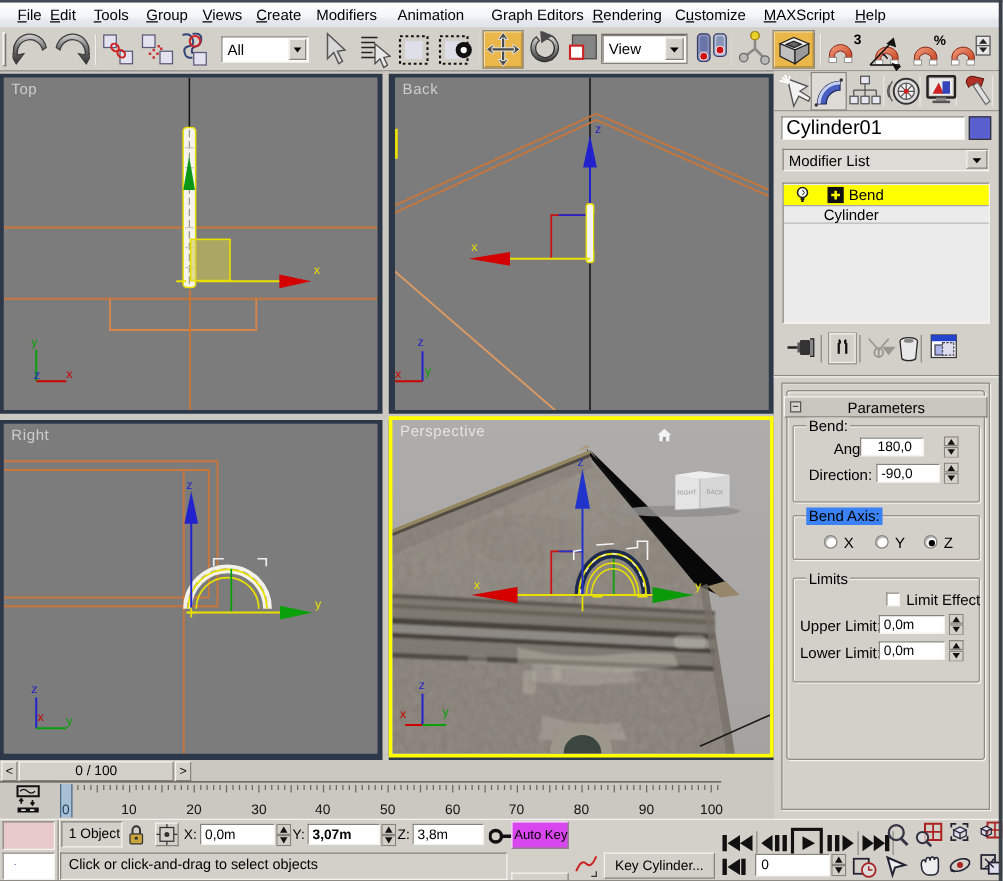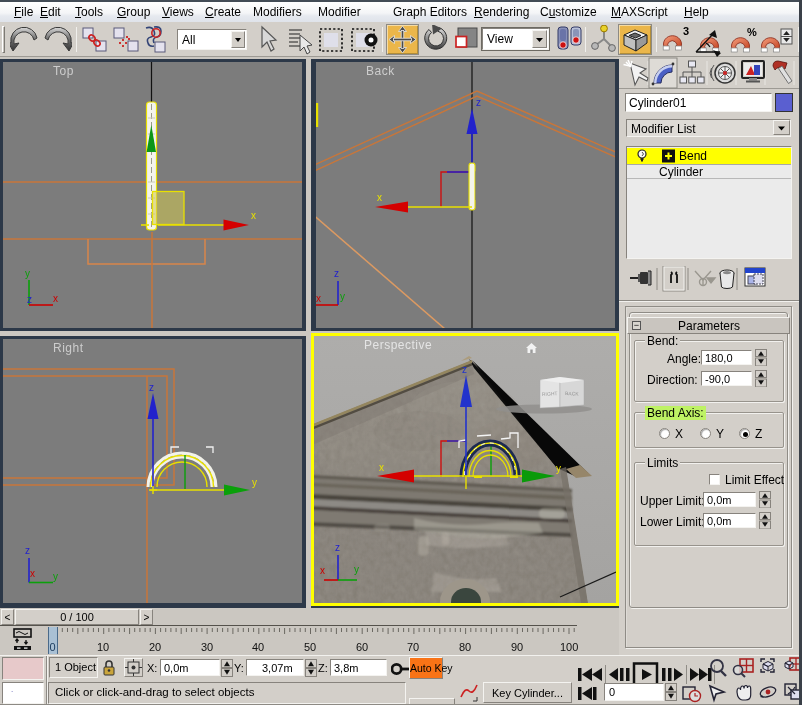--- a/index.html
+++ b/index.html
@@ -11,21 +11,21 @@
 #menubar span{position:absolute;top:3px;font-size:12px;color:#000;}
 u{text-decoration:underline;}
 
 #toolbar{position:absolute;left:0;top:22px;width:802px;height:35px;background:#d3cfc9;border-bottom:1px solid #9d9a94;}
 .tsep{position:absolute;top:5px;width:1px;height:25px;background:#8d8a84;border-right:1px solid #f0efec;}
 .grip{position:absolute;left:2px;top:4px;width:3px;height:27px;border-left:1px solid #fff;border-top:1px solid #fff;border-right:1px solid #7d7a74;border-bottom:1px solid #7d7a74;background:#c8c4be;}
 .ybtn{position:absolute;background:#ebb64a;border:1px solid #8d8a84;box-shadow:inset 1px 1px 0 rgba(255,255,255,0.5), inset -1px -1px 0 rgba(120,100,40,0.5);}
 
 #vpzone{position:absolute;left:0;top:57px;width:619px;height:551px;background:#2c3848;}
 .vp{position:absolute;background:#7c7c7c;overflow:hidden;}
-.vplabel{position:absolute;left:6px;top:2px;font-size:12px;color:#cdcdcd;letter-spacing:0.5px;margin-left:44px;}
+.vplabel{position:absolute;left:6px;top:2px;font-size:12px;color:#cdcdcd;letter-spacing:0.5px;}
 #divh{position:absolute;left:0;top:274px;width:619px;height:5px;background:#cbc7c1;}
 #divv{position:absolute;left:306px;top:0px;width:5px;height:551px;background:#cbc7c1;}
 #persframe{position:absolute;left:311px;top:276px;width:308px;height:273px;background:#ffff00;}
 
 #cmdpanel{position:absolute;left:619px;top:57px;width:183px;height:648px;background:#d3cfc9;}
 
 #timeslider{position:absolute;left:0;top:608px;width:619px;height:19px;background:#cbc7c1;}
 #trackbar{position:absolute;left:0;top:627px;width:619px;height:28px;background:#c9c5bf;}
 #statusbar{position:absolute;left:0;top:655px;width:802px;height:50px;background:#d3cfc9;border-top:1px solid #f2f1ee;}
 .sunken{border:1px solid;border-color:#87837d #f4f3f0 #f4f3f0 #87837d;padding-left:12px;}
@@ -36,21 +36,21 @@
 </style></head><body>
 <div id="root">
 <div id="menubar">
  <span style="left:14px"><u>F</u>ile</span>
  <span style="left:40px"><u>E</u>dit</span>
  <span style="left:75px"><u>T</u>ools</span>
  <span style="left:117px"><u>G</u>roup</span>
  <span style="left:162px"><u>V</u>iews</span>
  <span style="left:205px"><u>C</u>reate</span>
  <span style="left:253px">Modifiers</span>
- <span style="left:318px">Modifier</span>
+ <span style="left:318px">Animation</span>
  <span style="left:393px">Graph Editors</span>
  <span style="left:474px"><u>R</u>endering</span>
  <span style="left:540px">C<u>u</u>stomize</span>
  <span style="left:611px"><u>M</u>AXScript</span>
  <span style="left:684px"><u>H</u>elp</span>
 </div>
 <div id="toolbar">
 <div class="grip"></div>
 <svg class="abs" style="left:10px;top:4px" width="62" height="28" viewBox="0 0 62 28">
  <defs>
@@ -517,21 +517,21 @@
    <rect x="8" y="18" width="8" height="2.5" fill="#888"></rect>
             <rect x="5" y="20.5" width="14" height="2" fill="#555"></rect>
   </g>
 
   <g transform="translate(151,3)">
    <path d="M3 6 Q3 1 8 1 L17 3 L15 9 L10 7 Q6 8 5 10 Z" fill="#b03025" stroke="#5a100a" stroke-width="0.8"></path>
    <path d="M12 6 L22 21 L18.5 23.5 L8.5 8.5 Z" fill="#e0e0e0" stroke="#666" stroke-width="0.9"></path>
   </g>
  </svg>
 </div>
-<input class="abs edit" style="left: 6px; top: 36px; width: 147px; height: 19px; padding-left: 3px; font-size: 12px;" value="Cylinder01" readonly="">
+<input class="abs edit" style="left: 6px; top: 36px; width: 147px; height: 19px; padding-left: 3px; font-size: 16px;" value="Cylinder01" readonly="">
 <div class="abs" style="left:156px;top:36px;width:18px;height:19px;background:#5a5fd0;border:1px solid #333"></div>
 
 <div class="abs sunken" style="left:7px;top:89px;width:166px;height:113px;background:#ebebeb">
  <div class="abs" style="left:0;top:1px;width:164px;height:16px;background:#ffff00"></div>
  <div class="abs" style="left:0;top:17px;width:164px;height:1px;background:#a8a8a8"></div>
  <div class="abs" style="left:0;top:31px;width:164px;height:1px;background:#b8b8b8"></div>
  <svg class="abs" style="left:9px;top:2px" width="40" height="14" viewBox="0 0 40 14">
   <circle cx="6" cy="5" r="4" fill="#f8f8f8" stroke="#222" stroke-width="1.2"></circle>
   <path d="M4.5 9 h3 v2 h-3 Z M5 11 h2 v1.5 h-2 Z" fill="#222"></path>
   <path d="M6 3 l1.5 2 l-1.5 2" stroke="#222" fill="none" stroke-width="0.8"></path>
@@ -595,38 +595,38 @@
 
 <div class="abs raised" style="left:8px;top:260px;width:163px;height:17px;background:#c9c5bf">
  <div class="abs" style="left:4px;top:3px;width:9px;height:9px;border:1px solid #555;background:#d8d5cf;font-size:9px;line-height:7px;text-align:center">−</div>
  <span class="abs" style="left:50px;top:1px;font-size:12px">Parameters</span>
 </div>
 
 <fieldset class="abs" style="left:15px;top:283px;width:150px;height:62px;border:1px solid #97938c;border-radius:2px;box-shadow:1px 1px 0 #f2f1ee, inset 1px 1px 0 #f2f1ee">
 </fieldset>
 <span class="abs" style="left:26px;top:277px;font-size:12px;background:#d3cfc9;padding:0 2px">Bend:</span>
 <span class="abs" style="left:48px;top:295px;font-size:12px">Angle:</span>
-<input class="abs edit" style="left: 82px; top: 293px; width: 51px; height: 15px; padding-left: 3px;" value="180,0" readonly="">
+<input class="abs edit" style="left: 69px; top: 293px; width: 51px; height: 15px; padding-left: 13px;" value="180,0" readonly="">
 <svg class="abs" style="left:136px;top:292px" width="12" height="17" viewBox="0 0 12 17">
         <rect x="0.5" y="0.5" width="11" height="7" fill="#d3cfc9" stroke="#87837d"></rect>
         <rect x="0.5" y="9.0" width="11" height="8" fill="#d3cfc9" stroke="#87837d"></rect>
         <path d="M6.0 2.2 L9.0 6.7 L3.0 6.7 Z" fill="#111"></path>
         <path d="M6.0 14.8 L9.0 10.3 L3.0 10.3 Z" fill="#111"></path>
       </svg>
 <span class="abs" style="left:28px;top:316px;font-size:12px">Direction:</span>
 <input class="abs edit" style="left: 82px; top: 314px; width: 51px; height: 15px; padding-left: 3px;" value="-90,0" readonly="">
 <svg class="abs" style="left:136px;top:313px" width="12" height="17" viewBox="0 0 12 17">
         <rect x="0.5" y="0.5" width="11" height="7" fill="#d3cfc9" stroke="#87837d"></rect>
         <rect x="0.5" y="9.0" width="11" height="8" fill="#d3cfc9" stroke="#87837d"></rect>
         <path d="M6.0 2.2 L9.0 6.7 L3.0 6.7 Z" fill="#111"></path>
         <path d="M6.0 14.8 L9.0 10.3 L3.0 10.3 Z" fill="#111"></path>
       </svg>
 
 <fieldset class="abs" style="left:15px;top:355px;width:150px;height:36px;border:1px solid #97938c;border-radius:2px;box-shadow:1px 1px 0 #f2f1ee, inset 1px 1px 0 #f2f1ee"></fieldset>
-<span class="abs" style="left:26px;top:349px;font-size:12px;background:#bef264;padding:0 2px">Bend Axis:</span>
+<span class="abs" style="left:26px;top:349px;font-size:12px;background:#3b82f6;padding:0 2px">Bend Axis:</span>
 <span class="abs radio" style="left:40px;top:371px"></span>
       <span class="abs" style="left:56px;top:370px;font-size:12px">X</span>
 <span class="abs radio" style="left:81px;top:371px"></span>
       <span class="abs" style="left:97px;top:370px;font-size:12px">Y</span>
 <span class="abs radio checked" style="left:120px;top:371px"></span>
       <span class="abs" style="left:136px;top:370px;font-size:12px">Z</span>
 
 <fieldset class="abs" style="left:15px;top:405px;width:150px;height:84px;border:1px solid #97938c;border-radius:2px;box-shadow:1px 1px 0 #f2f1ee, inset 1px 1px 0 #f2f1ee"></fieldset>
 <span class="abs" style="left:26px;top:399px;font-size:12px;background:#d3cfc9;padding:0 2px">Limits</span>
 <span class="abs" style="left:90px;top:417px;width:11px;height:11px;background:#fff;border:1px solid;border-color:#87837d #f4f3f0 #f4f3f0 #87837d"></span>
@@ -812,39 +812,39 @@
  </div>
  <span class="abs" style="left:147px;top:6px;font-size:11px">X:</span>
  <input class="abs edit" style="left: 160px; top: 3px; width: 60px; height: 17px; padding-left: 3px;" value="0,0m" readonly="">
  <svg class="abs" style="left:221px;top:3px" width="12" height="18" viewBox="0 0 12 18">
         <rect x="0.5" y="0.5" width="11" height="8" fill="#d3cfc9" stroke="#87837d"></rect>
         <rect x="0.5" y="9.5" width="11" height="8" fill="#d3cfc9" stroke="#87837d"></rect>
         <path d="M6.0 2.2 L9.0 7.2 L3.0 7.2 Z" fill="#111"></path>
         <path d="M6.0 15.8 L9.0 10.8 L3.0 10.8 Z" fill="#111"></path>
       </svg>
  <span class="abs" style="left:234px;top:6px;font-size:11px">Y:</span>
- <input class="abs edit" style="left: 246px; top: 3px; width: 58px; height: 17px; padding-left: 15px;" value="3,07m" readonly="">
+ <input class="abs edit" style="left: 246px; top: 3px; width: 58px; height: 17px; padding-left: 3px; font-weight: bold;" value="3,07m" readonly="">
  <svg class="abs" style="left:305px;top:3px" width="12" height="18" viewBox="0 0 12 18">
         <rect x="0.5" y="0.5" width="11" height="8" fill="#d3cfc9" stroke="#87837d"></rect>
         <rect x="0.5" y="9.5" width="11" height="8" fill="#d3cfc9" stroke="#87837d"></rect>
         <path d="M6.0 2.2 L9.0 7.2 L3.0 7.2 Z" fill="#111"></path>
         <path d="M6.0 15.8 L9.0 10.8 L3.0 10.8 Z" fill="#111"></path>
       </svg>
  <span class="abs" style="left:318px;top:6px;font-size:11px">Z:</span>
  <input class="abs edit" style="left: 330px; top: 3px; width: 57px; height: 17px; padding-left: 3px;" value="3,8m" readonly="">
  <svg class="abs" style="left:391px;top:6px" width="26" height="14" viewBox="0 0 28 14">
   <circle cx="6" cy="7" r="5" fill="none" stroke="#111" stroke-width="3"></circle>
   <rect x="11" y="5.5" width="16" height="3" fill="#111"></rect>
   <rect x="20" y="8" width="3" height="4" fill="#111"></rect>
         <rect x="24" y="8" width="3" height="4" fill="#111"></rect>
  </svg>
  <div class="abs sunken" style="left:48px;top:26px;width:358px;height:22px">
         <span style="position:absolute;left:6px;top:3px;font-size:11.5px">Click or click-and-drag to select objects</span>
       </div>
- <div class="abs raised" style="left:409px;top:1px;width:34px;height:22px;background:#f97316;text-align:left;font-size:10.5px;line-height:21px;white-space:nowrap">Auto Key</div>
+ <div class="abs raised" style="left:409px;top:1px;width:46px;height:22px;background:#d946ef;text-align:right;font-size:10.5px;line-height:21px;white-space:nowrap">Auto Key</div>
  <div class="abs raised" style="left:409px;top:42px;width:46px;height:22px;background:#d3cfc9;text-align:left;font-size:10.5px;line-height:21px;white-space:nowrap">Set Key</div>
  <svg class="abs" style="left:459px;top:27px" width="20" height="20" viewBox="0 0 20 20">
   <path d="M2 14 q4 -10 8 -6 q4 4 8 -6" fill="none" stroke="#cc2222" stroke-width="1.6"></path>
   <path d="M14 18 l4 0 l0 -4" fill="none" stroke="#333"></path>
  </svg>
  <div class="abs raised" style="left:483px;top:26px;width:89px;height:21px;background:#d3cfc9;text-align:center;font-size:11px;line-height:20px">Key Cylinder...</div>
 
  <svg class="abs" style="left:576px;top:2px" width="226" height="46" viewBox="0 0 226 46">
   <g fill="#111">
    <path d="M2 10 h3.5 v13 h-3.5 Z"></path>

